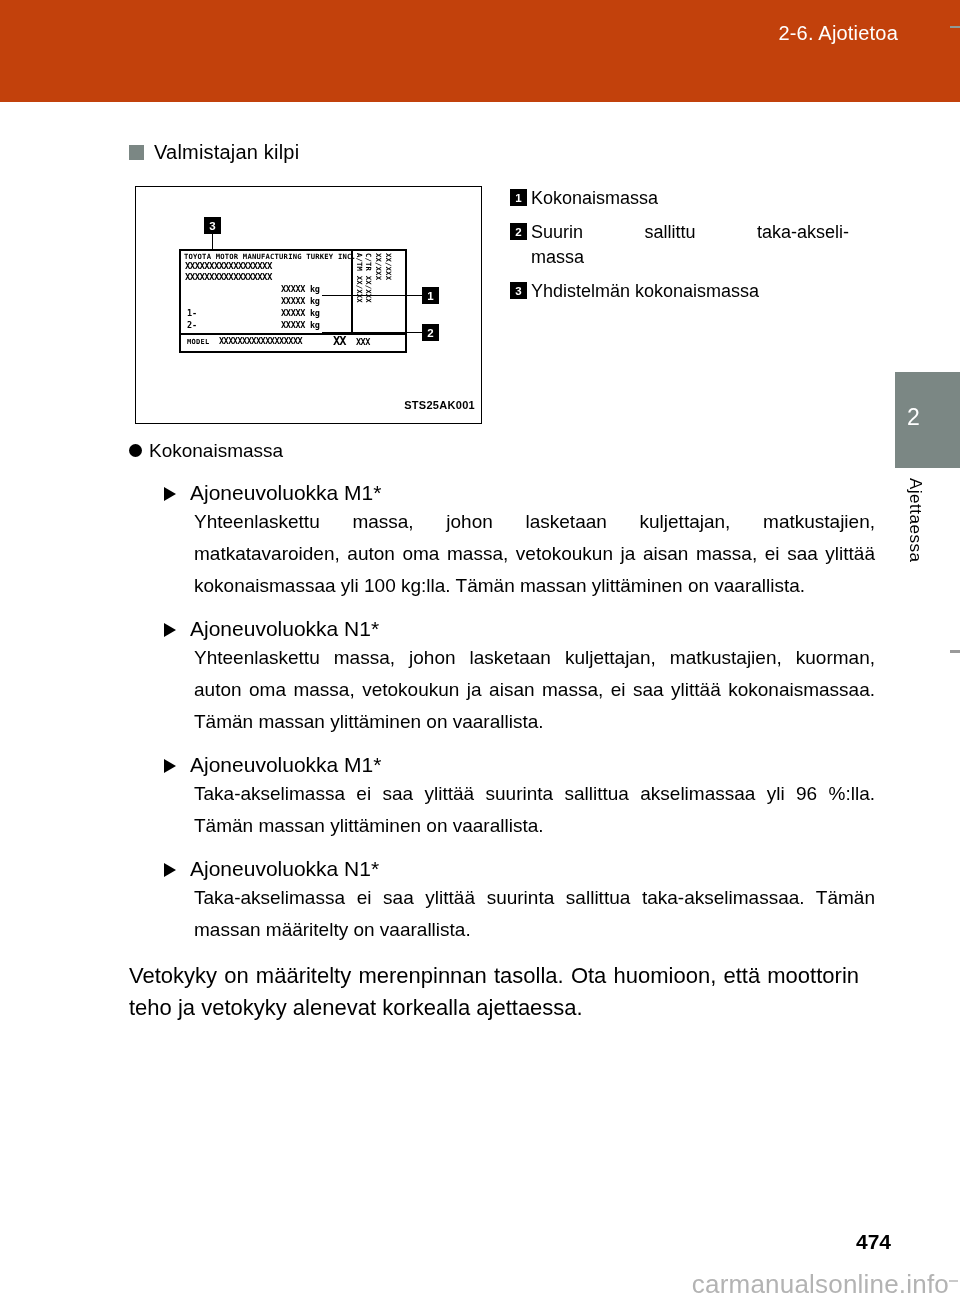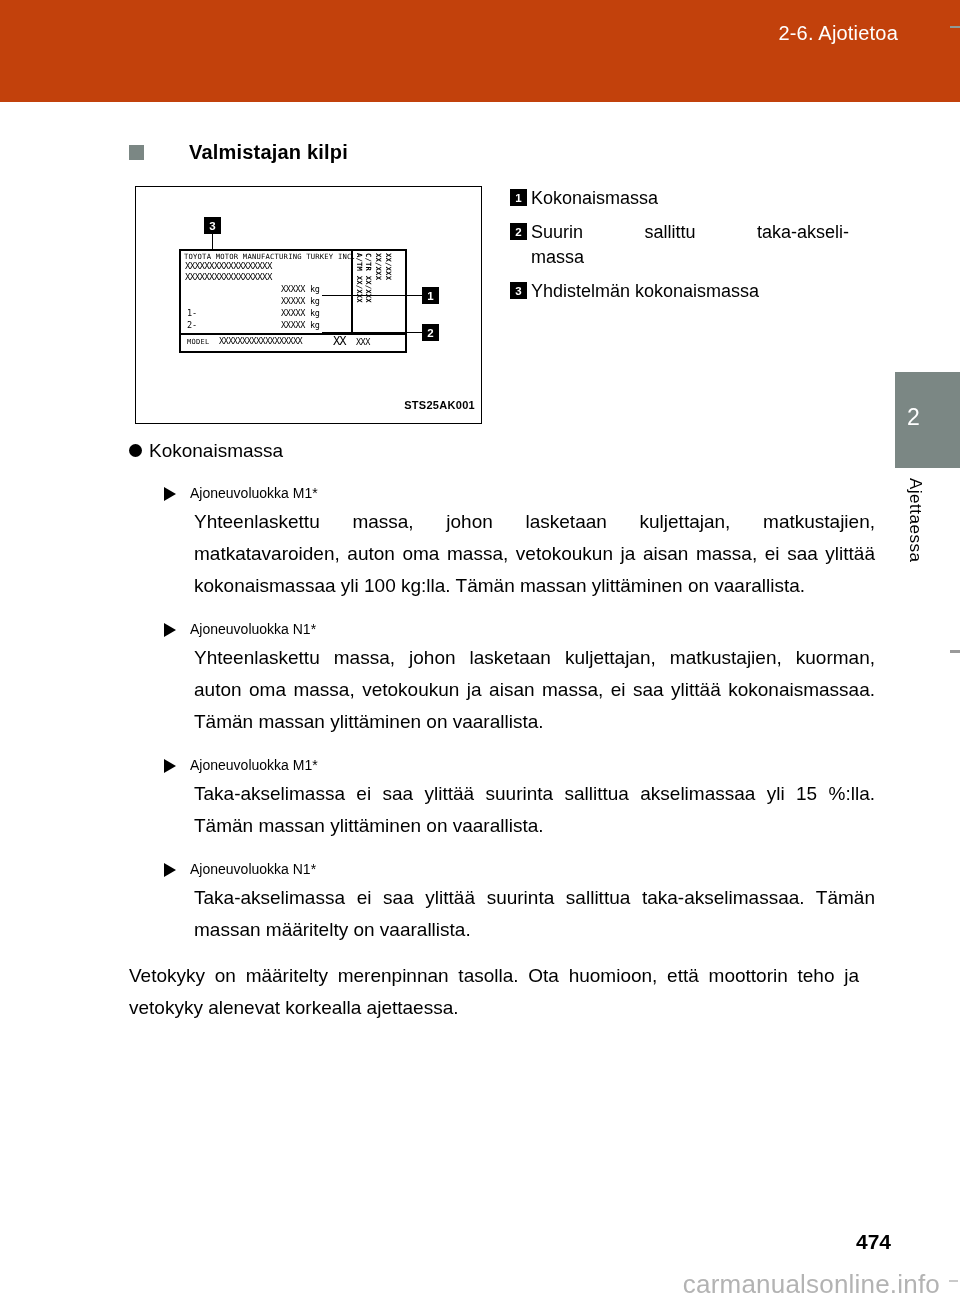--- a/index.html
+++ b/index.html
@@ -89,23 +89,22 @@
     gap: 10px;
   }
   .section-head .sq {
     width: 15px;
     height: 15px;
     background: #7b8784;
     display: inline-block;
   }
   .section-head .txt {
     font-size: 20px;
-    font-weight: bold;
+    font-weight: normal;
     letter-spacing: 0.2px;
-    margin-left: 35px;
   }
 
   
   .figure-box {
     position: absolute;
     left: 135px;
     top: 186px;
     width: 347px;
     height: 238px;
     border: 1px solid #000;
@@ -128,21 +127,21 @@
     top: 62px;
     width: 228px;
     height: 104px;
     border: 2px solid #000;
     box-sizing: border-box;
     font-family: "DejaVu Sans Mono", monospace;
     background: #fff;
   }
   .plate .ln {
     position: absolute;
-    font-weight: normal;
+    font-weight: bold;
     white-space: nowrap;
   }
   .plate-title {
     left: 3px; top: 1px;
     font-size: 7.2px;
     letter-spacing: 0.2px;
   }
   .plate-x1 { left: 4px; top: 10px; font-size: 9px; letter-spacing: -0.6px;}
   .plate-x2 { left: 4px; top: 21px; font-size: 9px; letter-spacing: -0.6px;}
   .plate-kg { font-size: 8.5px; letter-spacing: -0.3px; margin-left: 28px; }
@@ -288,51 +287,51 @@
   .lvl2-head .tri {
     width: 0; height: 0;
     border-left: 12px solid #000;
     border-top: 7px solid transparent;
     border-bottom: 7px solid transparent;
     margin-top: 7px;
     margin-right: 2px;
     min-width: 12px;
   }
   .lvl2-head .t {
-    font-size: 14px;
+    font-size: 21px;
     line-height: 26px;
   }
   .lvl2-body {
     font-size: 19px;
     line-height: 32px;
     margin-left: 30px;
     width: 681px;
     text-align: justify;
     text-align-last: left;
   }
   .plain-para {
-    font-size: 19px;
+    font-size: 22px;
     line-height: 32px;
     width: 730px;
     text-align: justify;
     text-align-last: left;
     margin-top: 14px;
   }
 
   
   .page-number {
     position: absolute;
     right: 69px;
     bottom: 50px;
     font-size: 21px;
     font-weight: bold;
   }
   .watermark {
     position: absolute;
-    right: 20px;
+    right: 11px;
     bottom: 4px;
     font-size: 26px;
     color: #b3b3b3;
     letter-spacing: 0.2px;
   }
   .watermark-tick {
     position: absolute;
     right: 2px;
     bottom: 22px;
     width: 9px;
@@ -443,21 +442,21 @@
     </div>
     <div class="lvl2-body">Yhteenlaskettu massa, johon lasketaan kuljettajan, matkustajien, kuorman, auton oma massa, vetokoukun ja aisan massa, ei saa ylittää kokonaismassaa. Tämän massan ylittäminen on vaarallista.</div>
   </div>
 
 
   <div class="lvl2">
     <div class="lvl2-head">
       <span class="tri"></span>
       <span class="t">Ajoneuvoluokka M1*</span>
     </div>
-    <div class="lvl2-body">Taka-akselimassa ei saa ylittää suurinta sallittua akselimassaa yli 15 %:lla. Tämän massan ylittäminen on vaarallista.</div>
+    <div class="lvl2-body">Taka-akselimassa ei saa ylittää suurinta sallittua akselimassaa yli 96 %:lla. Tämän massan ylittäminen on vaarallista.</div>
   </div>
 
   <div class="lvl2">
     <div class="lvl2-head">
       <span class="tri"></span>
       <span class="t">Ajoneuvoluokka N1*</span>
     </div>
     <div class="lvl2-body">Taka-akselimassa ei saa ylittää suurinta sallittua taka-akselimassaa. Tämän massan määritelty on vaarallista.</div>
   </div>
 

